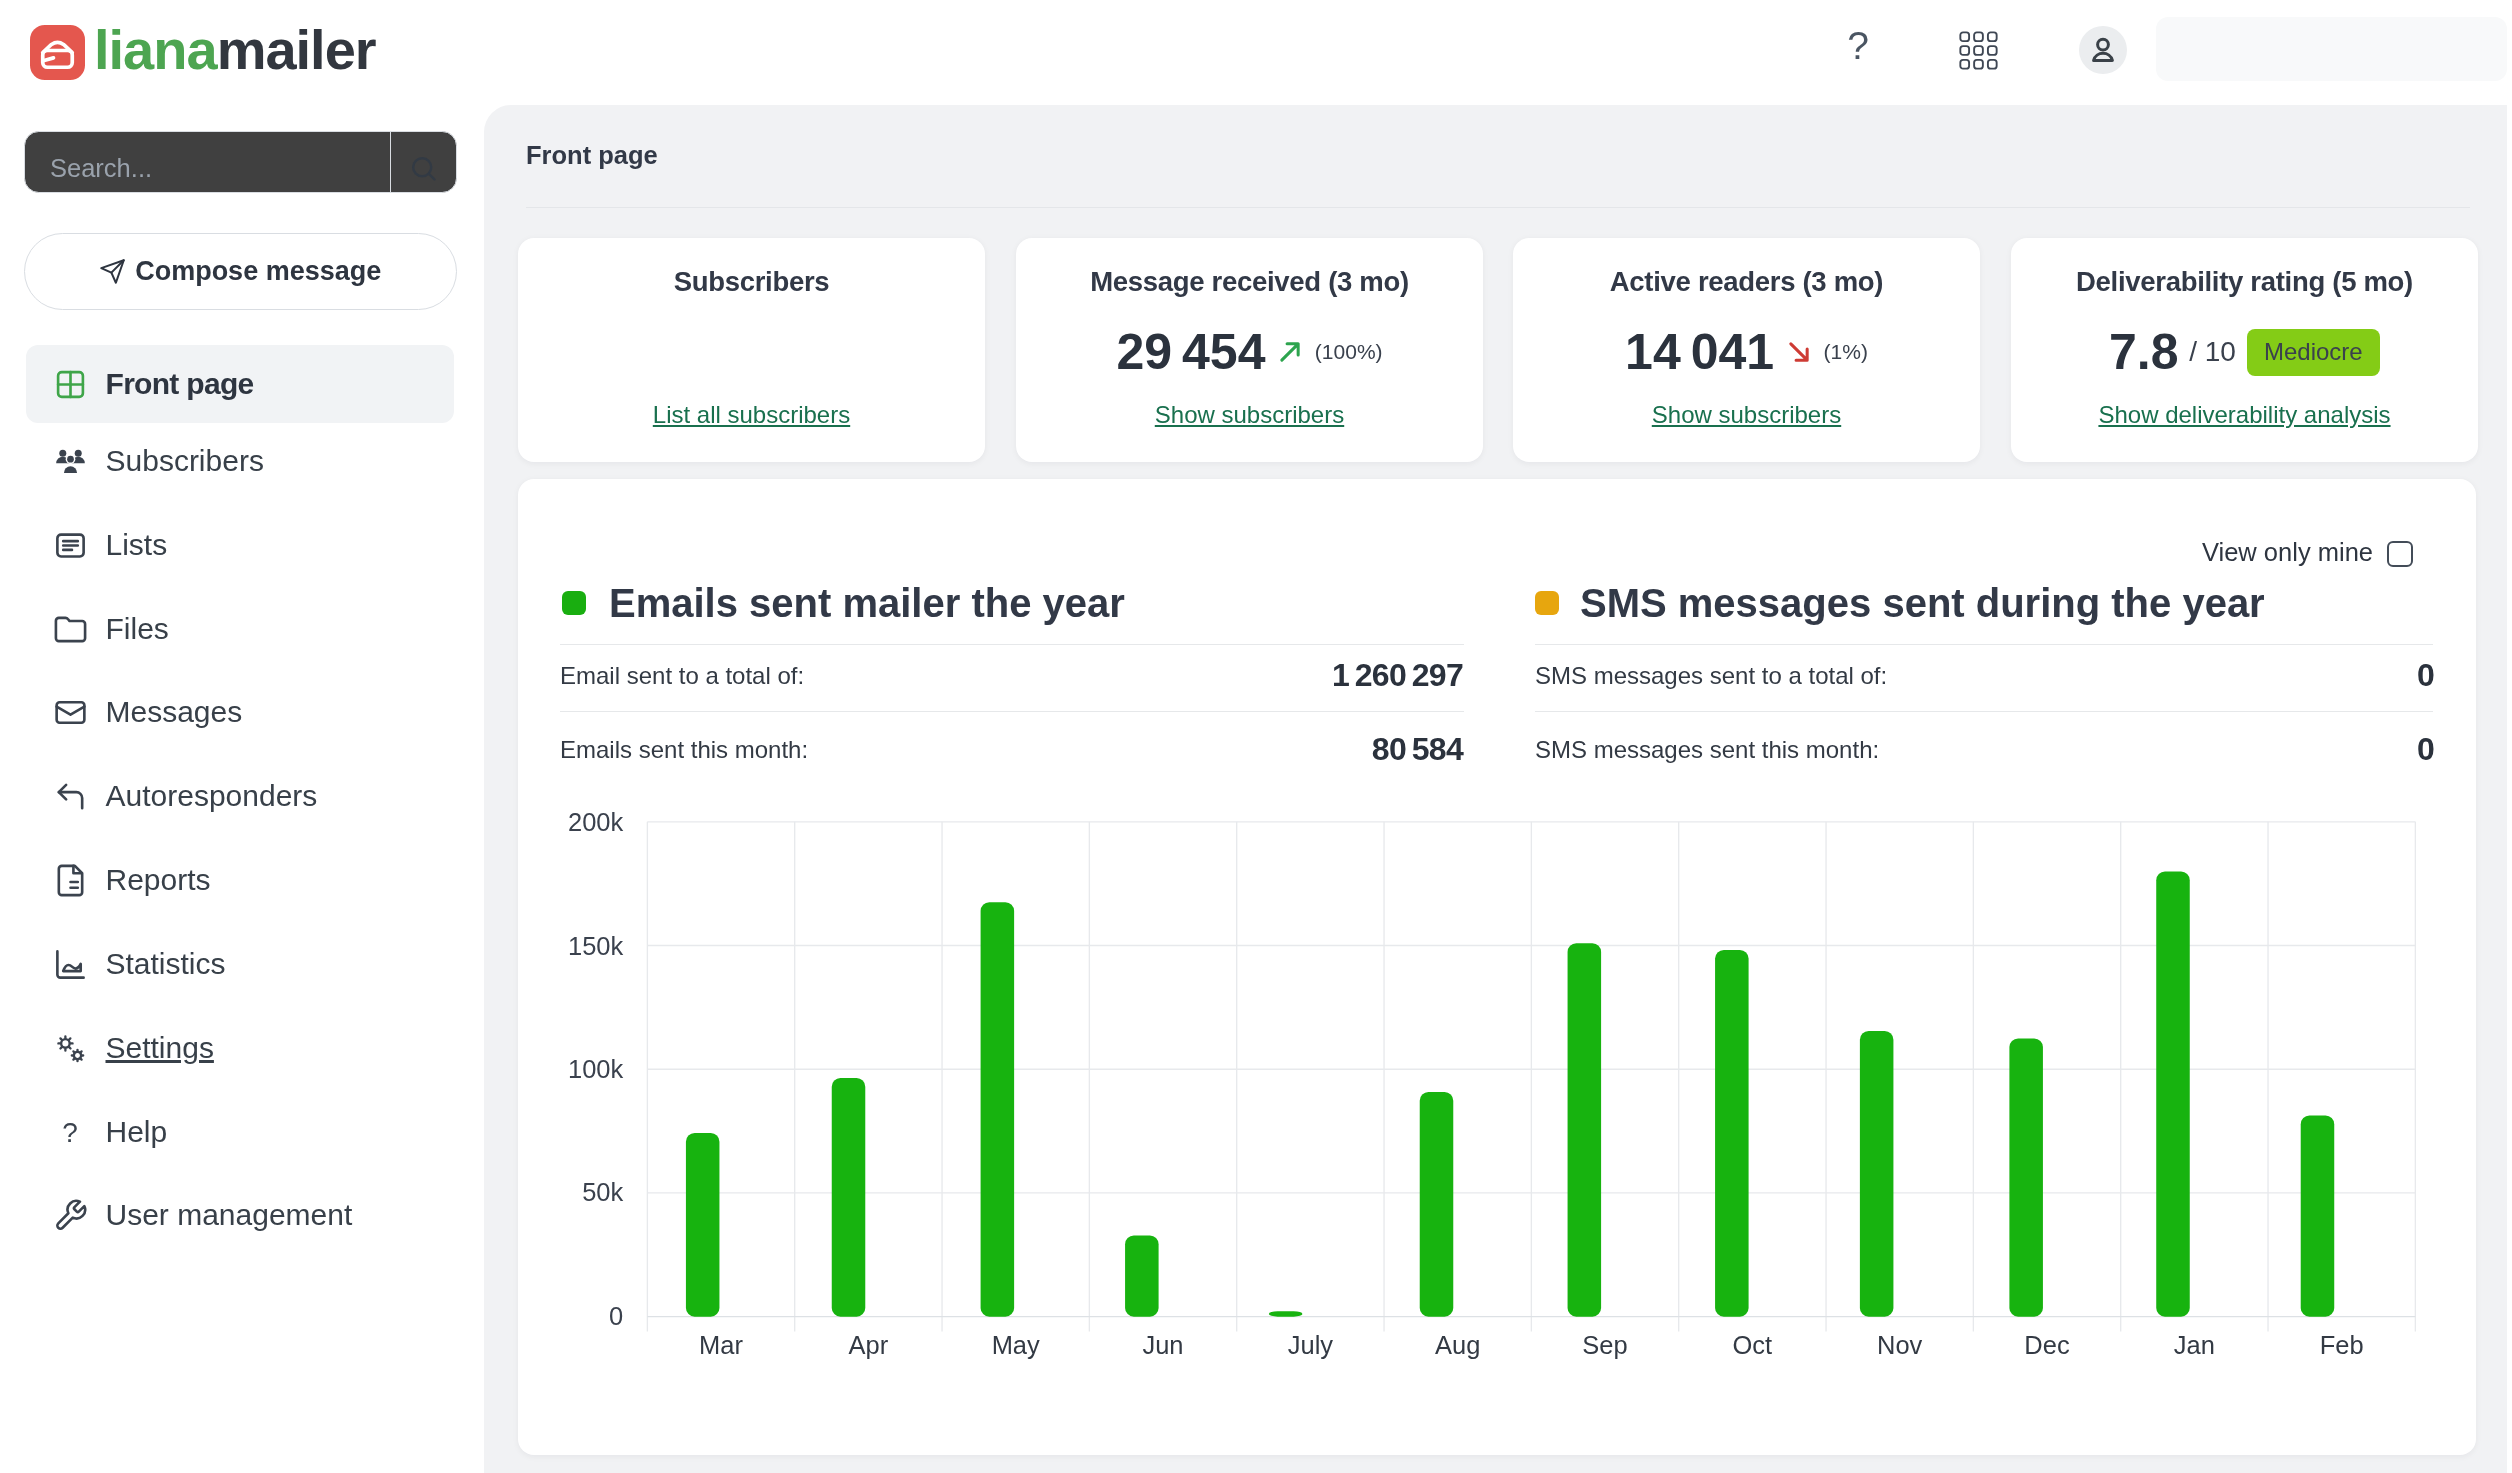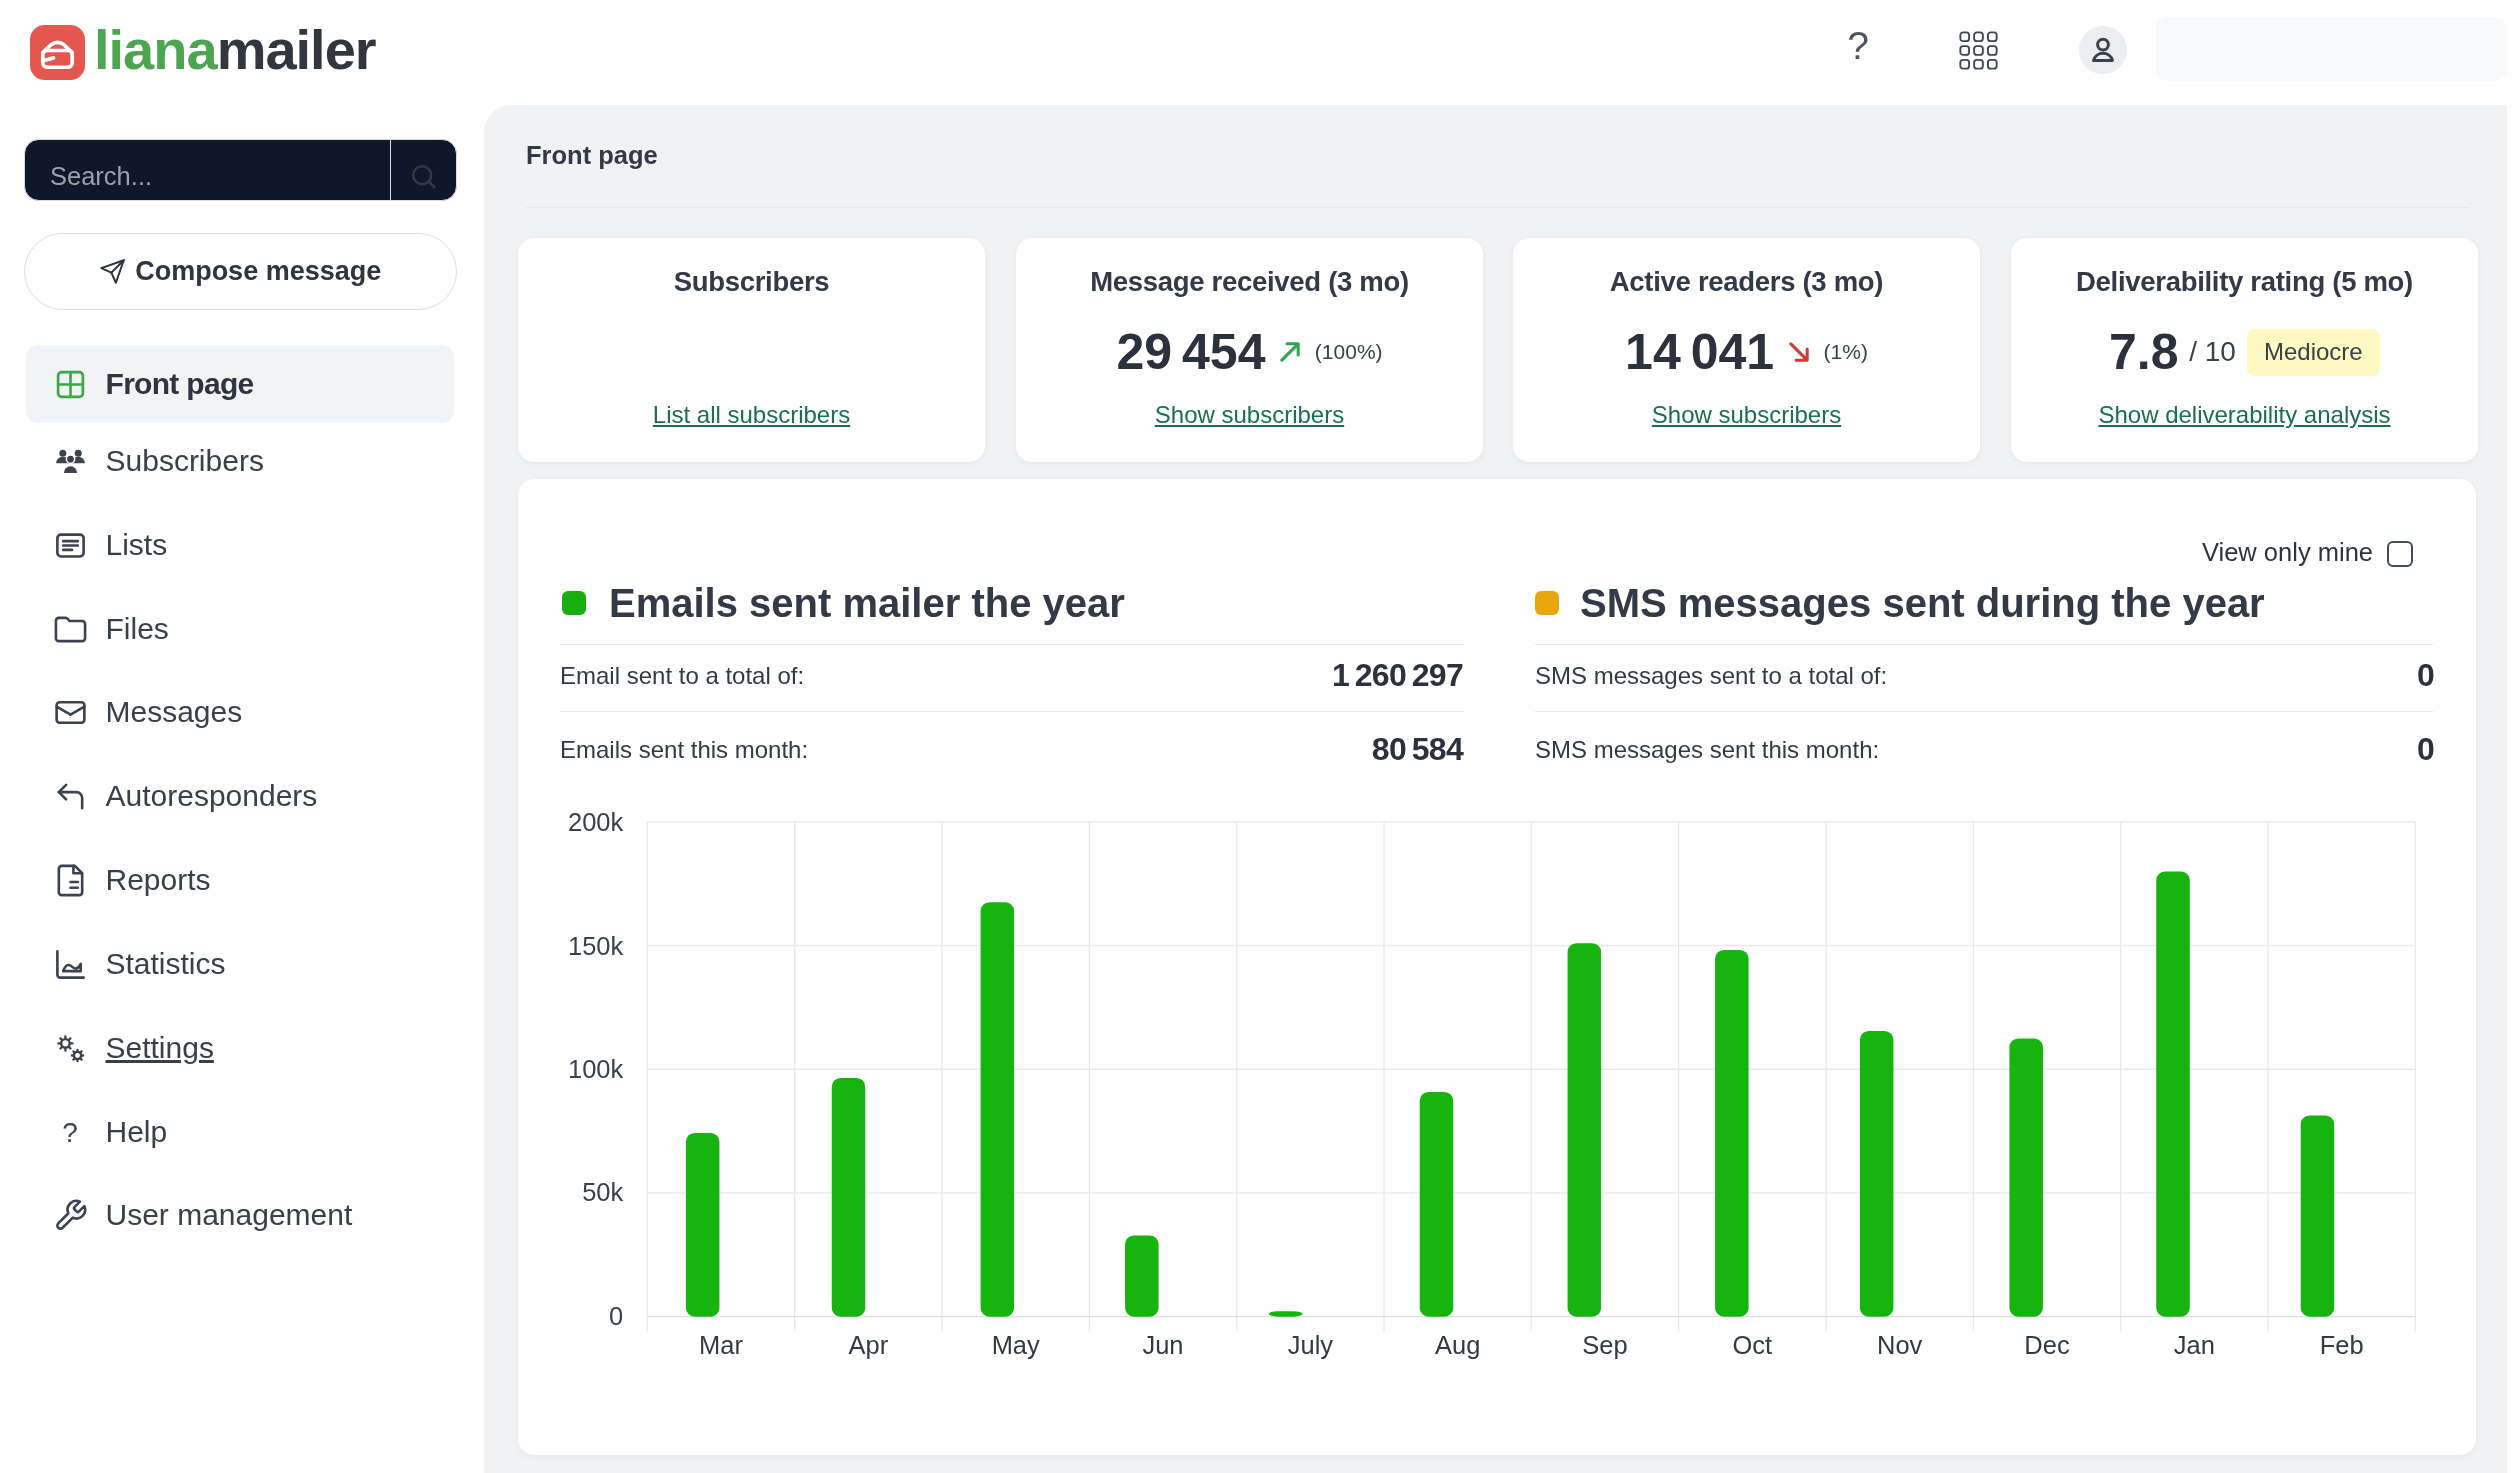--- a/index.html
+++ b/index.html
@@ -9,42 +9,42 @@
   svg { display:block; }
   text { font-family:"Liberation Sans", sans-serif; }
 
   #logo-icon { left:29.5px; top:25px; width:55px; height:55px; border-radius:14.8px; background:#e4574e; }
   #logo-text { left:94px; top:22px; font-size:56px; font-weight:700; letter-spacing:-1px; color:#32373f; line-height:56px; }
   #logo-text .gr { color:#4da551; }
   #q-icon { left:1834px; top:24px; width:48px; font-size:39px; font-weight:400; color:#4a5562; text-align:center; }
   #avatar { left:2079px; top:26px; width:48px; height:48px; border-radius:50%; background:#ebedef; }
   #hdr-blur { left:2156px; top:17.4px; width:351px; height:64px; border-radius:12px; background:#f8f9fa; }
 
-  #search { left:23.5px; top:131px; width:433px; height:62px; border:1.3px solid #d9dde2; border-radius:14.8px; background:#0f172a;margin-top:8px; }
+  #search { left:23.5px; top:131px; width:433px; height:62px; border:1.3px solid #d9dde2; border-radius:14.8px; background:#404040; }
   #search .ph { position:absolute; left:25.5px; top:0; height:72px; line-height:72px; font-size:25.5px; color:#9aa2ac; }
   #search .btn { position:absolute; right:0; top:0; bottom:0; width:66px; border-left:1.3px solid #d9dde2; }
   #compose { left:23.5px; top:233px; width:433px; height:77px; border:1.3px solid #d9dde2; border-radius:39px; background:#fff;
              display:flex; align-items:center; justify-content:center; gap:9.4px; font-size:27px; font-weight:700; color:#2e3540; }
   .nav-item { position:absolute; left:25.5px; width:428px; height:78px; border-radius:12px; display:flex; align-items:center; font-size:30px; color:#384049; }
   .nav-item.active { background:#f1f3f5; font-weight:700; color:#2e3540; letter-spacing:-0.7px; }
   .nav-item .ic { width:35px; height:35px; margin-left:27px; margin-right:18px; flex:0 0 auto; }
   .nav-item .ic svg { width:35px; height:35px; display:block; }
 
   #panel { left:484px; top:105px; width:2023px; height:1368px; background:#f1f2f4; border-top-left-radius:27px; }
   #pg-title { left:526px; top:140px; font-size:25.5px; font-weight:700; color:#323947; line-height:31px; }
   #pg-hr { left:526px; top:207px; width:1944px; height:1.3px; background:#e4e6e9; }
 
   .card { position:absolute; background:#fff; border-radius:16px; box-shadow:0 1.3px 6.7px rgba(16,24,40,.05); }
   .scard { top:238px; height:224px; width:467px; text-align:center; }
   .scard h3 { margin-top:27px; font-size:27.5px; font-weight:700; color:#323947; line-height:34px; letter-spacing:-0.3px; }
   .scard .num { position:absolute; left:0; right:0; top:325px; margin-top:-238px; height:54px; font-size:50px; letter-spacing:0; font-weight:700; color:#2b323d; display:flex; align-items:center; justify-content:center; gap:10.7px; line-height:54px; }
   .scard .pct { font-size:21px; font-weight:400; color:#3a414d; letter-spacing:0; }
   .scard .lnk { position:absolute; left:0; right:0; top:401px; margin-top:-238px; font-size:24px; color:#19704e; }
   .scard .lnk span { text-decoration:underline; }
-  .badge { font-size:24px; font-weight:400; color:#3a414d; background:#fef9c3; border-radius:8px; height:47px; display:flex; align-items:center; padding:0 17.4px; letter-spacing:0; }
+  .badge { font-size:24px; font-weight:400; color:#3a414d; background:#84cc16; border-radius:8px; height:47px; display:flex; align-items:center; padding:0 17.4px; letter-spacing:0; }
 
   #bigcard { left:518px; top:479px; width:1958px; height:976px; }
   #viewonly { left:2105px; top:538px; width:268px; text-align:right; font-size:25.5px; color:#2e3540; }
   #vo-box { left:2387px; top:541px; width:25.5px; height:25.5px; border:2px solid #434c58; border-radius:6px; background:#fff; }
   .sec-blt { top:591px; width:24px; height:24px; border-radius:6px; }
   .sec-hd { top:581px; font-size:40px; font-weight:700; color:#323947; line-height:44px; }
   .rule { height:1.3px; background:#e6e8ea; }
   .rlabel { font-size:24px; color:#333a44; line-height:29.5px; }
   .rvalue { font-size:32px; font-weight:700; color:#2b323d; text-align:right; letter-spacing:-0.7px; line-height:35px; }
 </style>

